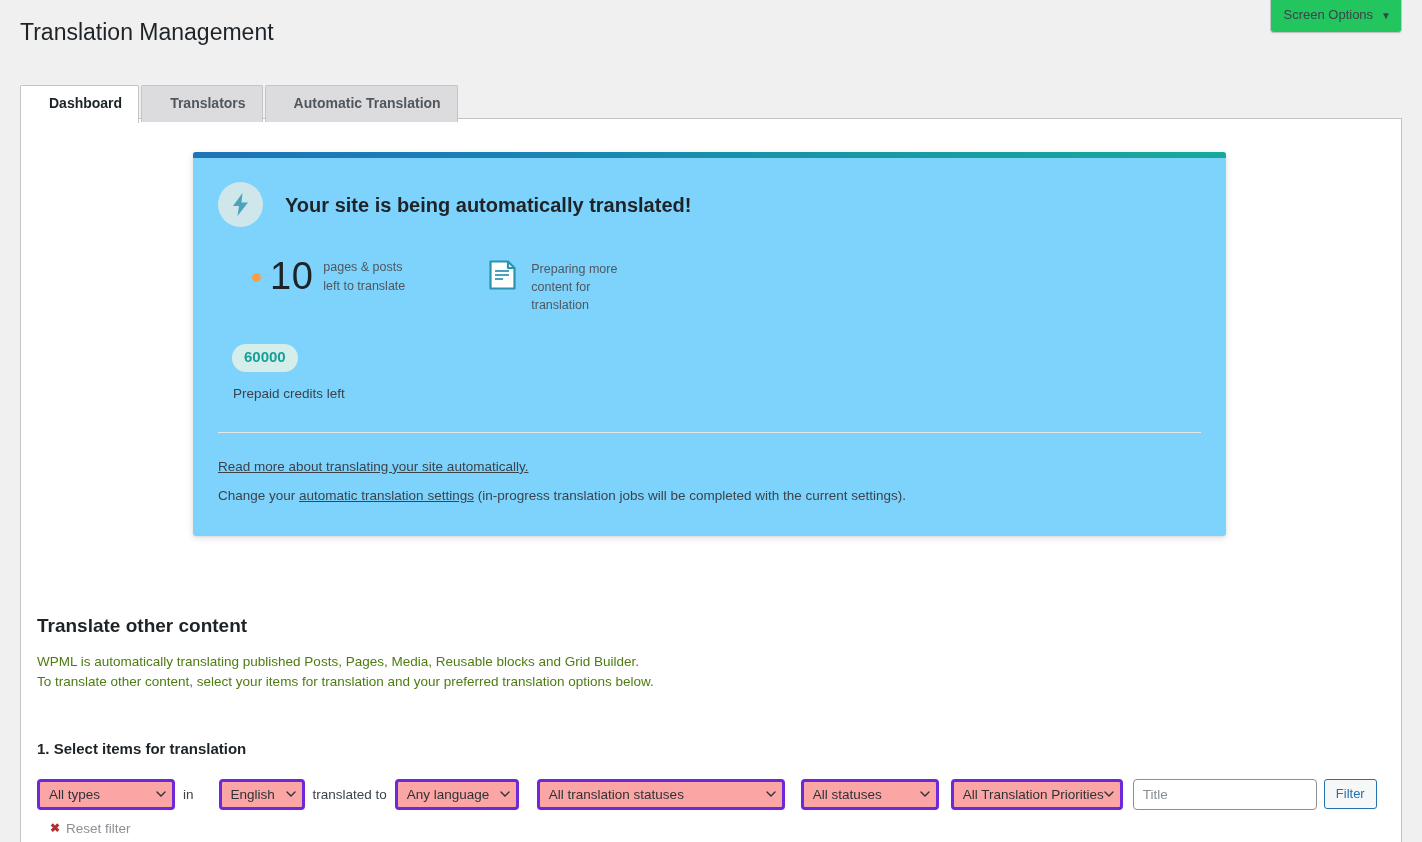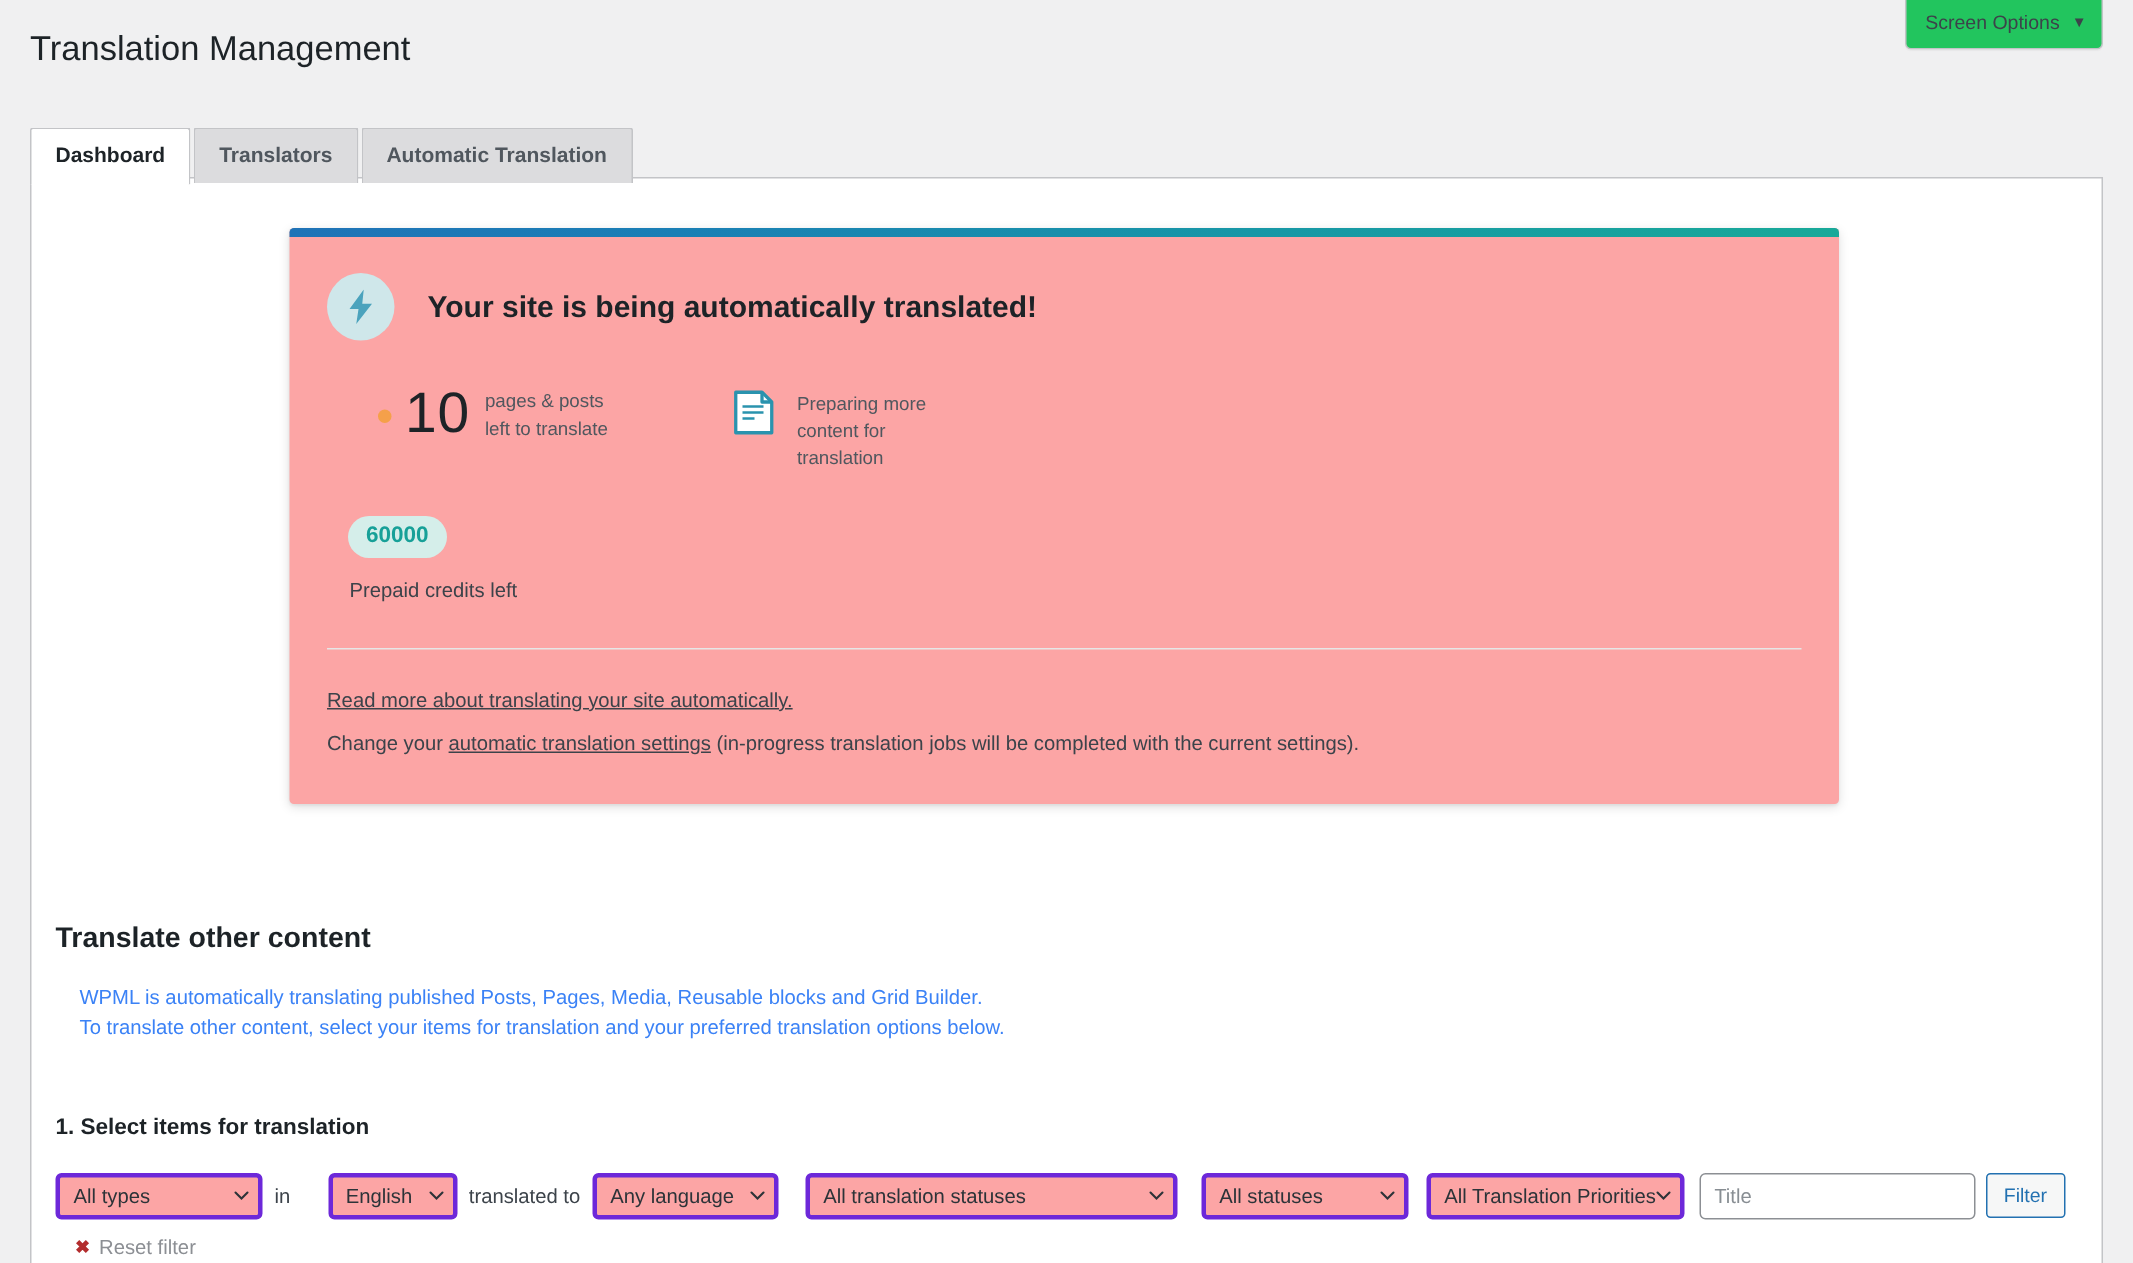--- a/index.html
+++ b/index.html
@@ -58,21 +58,21 @@
     left: 20px;
     top: 85px;
     display: flex;
     align-items: flex-end;
     z-index: 5;
   }
   .nav-tab {
     background: #dcdcde;
     border: 1px solid #c3c4c7;
     border-bottom: none;
-    padding: 9px 16px 10px 16px;
+    padding: 9px 16px 10px 28px;
     font-size: 14px;
     font-weight: 600;
     color: #50575e;
     line-height: 1.2;
     margin-right: 2px;
     cursor: pointer;
     border-radius: 2px 2px 0 0;
     position: relative;
   }
   .nav-tab.active {
@@ -96,21 +96,21 @@
     border-top: 1px solid #c3c4c7;
     overflow: hidden;
   }
 
   
   .at-card {
     position: absolute;
     left: 172px;
     top: 33px;
     width: 1033px;
-    background: #fca5a5;
+    background: #7dd3fc;
     border-radius: 3px;
     box-shadow: 0 2px 7px rgba(0,0,0,.13), 0 1px 2px rgba(0,0,0,.05);
     padding-bottom: 30px;
   }
   .at-card-topbar {
     height: 6px;
     width: 100%;
     background: linear-gradient(to right, #1f73b7 0%, #1a7fb5 25%, #1797a6 62%, #18a999 100%);
     border-radius: 3px 3px 0 0;
   }
@@ -245,23 +245,23 @@
   }
   .toc-heading {
     font-size: 19px;
     font-weight: 700;
     color: #1d2327;
     margin: 0 0 13px 0;
     line-height: 1.3;
   }
   .toc-desc {
     font-size: 13.5px;
-    color: #3b82f6;
+    color: #4d7c0f;
     line-height: 1.5;
-    margin: 16px;
+    margin: 0;
   }
   .step-heading {
     font-size: 15px;
     font-weight: 700;
     color: #1d2327;
     margin: 47px 0 0 0;
     line-height: 1.3;
   }
 
   

